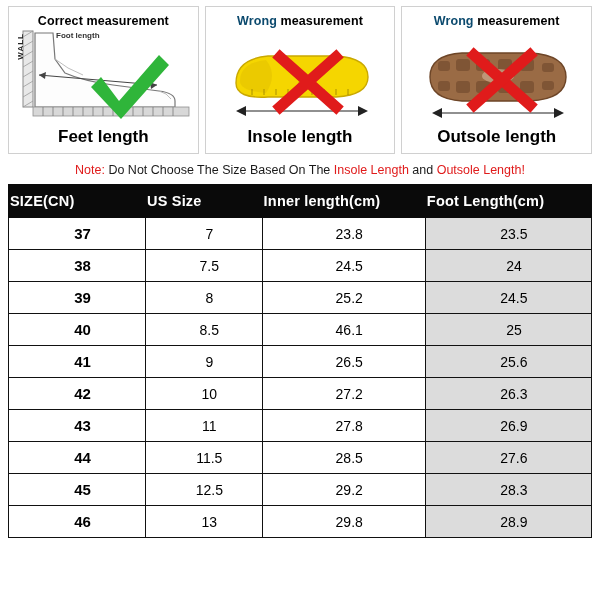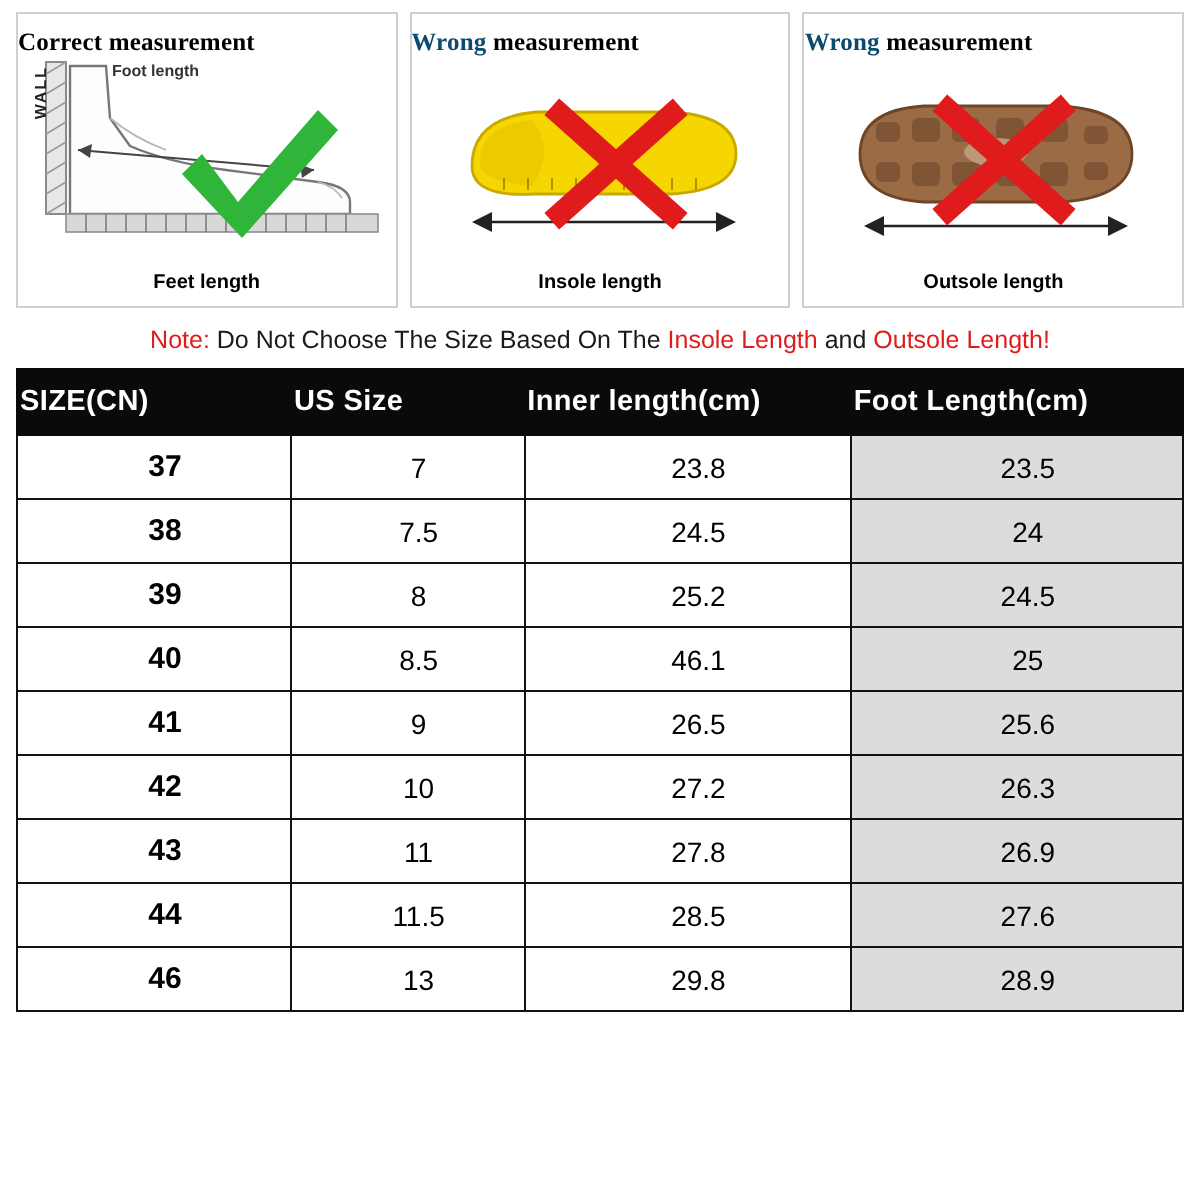--- a/index.html
+++ b/index.html
@@ -32,36 +32,36 @@
   .diagram {
     flex: 1 1 0;
     border: 1px solid #d0d0d0;
     background: #fff;
     height: 148px;
     box-sizing: border-box;
     position: relative;
     overflow: hidden;
   }
   .diagram-title {
+    text-align: center;
     font-size: 12.5px;
     font-weight: bold;
     padding-top: 7px;
     letter-spacing: 0.1px;
-    font-family: Liberation Serif, serif;
   }
   .diagram-title .warn {
     color: #0c4a6e;
   }
   .diagram-caption {
     position: absolute;
     bottom: 6px;
     left: 0;
     right: 0;
     text-align: center;
-    font-size: 10px;
+    font-size: 17px;
     font-weight: bold;
   }
   .art {
     position: absolute;
     top: 22px;
     left: 0;
     right: 0;
     height: 100px;
   }
   .wall-label {
@@ -343,20 +343,26 @@
           <td>27.8</td>
           <td class="shaded">26.9</td>
         </tr>
         <tr>
           <td class="size-cell">44</td>
           <td>11.5</td>
           <td>28.5</td>
           <td class="shaded">27.6</td>
         </tr>
         <tr>
+          <td class="size-cell">45</td>
+          <td>12.5</td>
+          <td>29.2</td>
+          <td class="shaded">28.3</td>
+        </tr>
+        <tr>
           <td class="size-cell">46</td>
           <td>13</td>
           <td>29.8</td>
           <td class="shaded">28.9</td>
         </tr>
       </tbody>
     </table>
   </div>
 
 </div>

